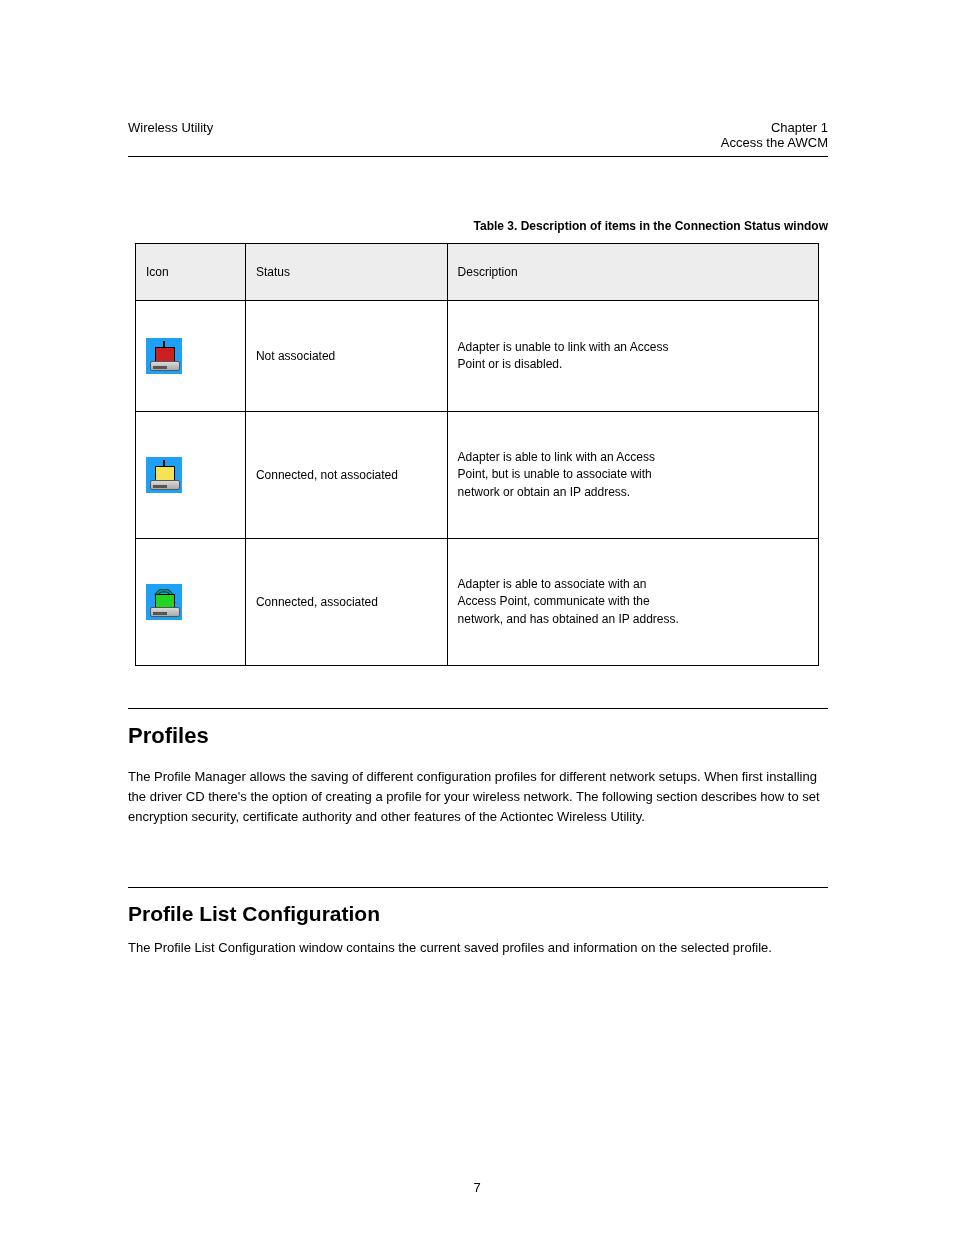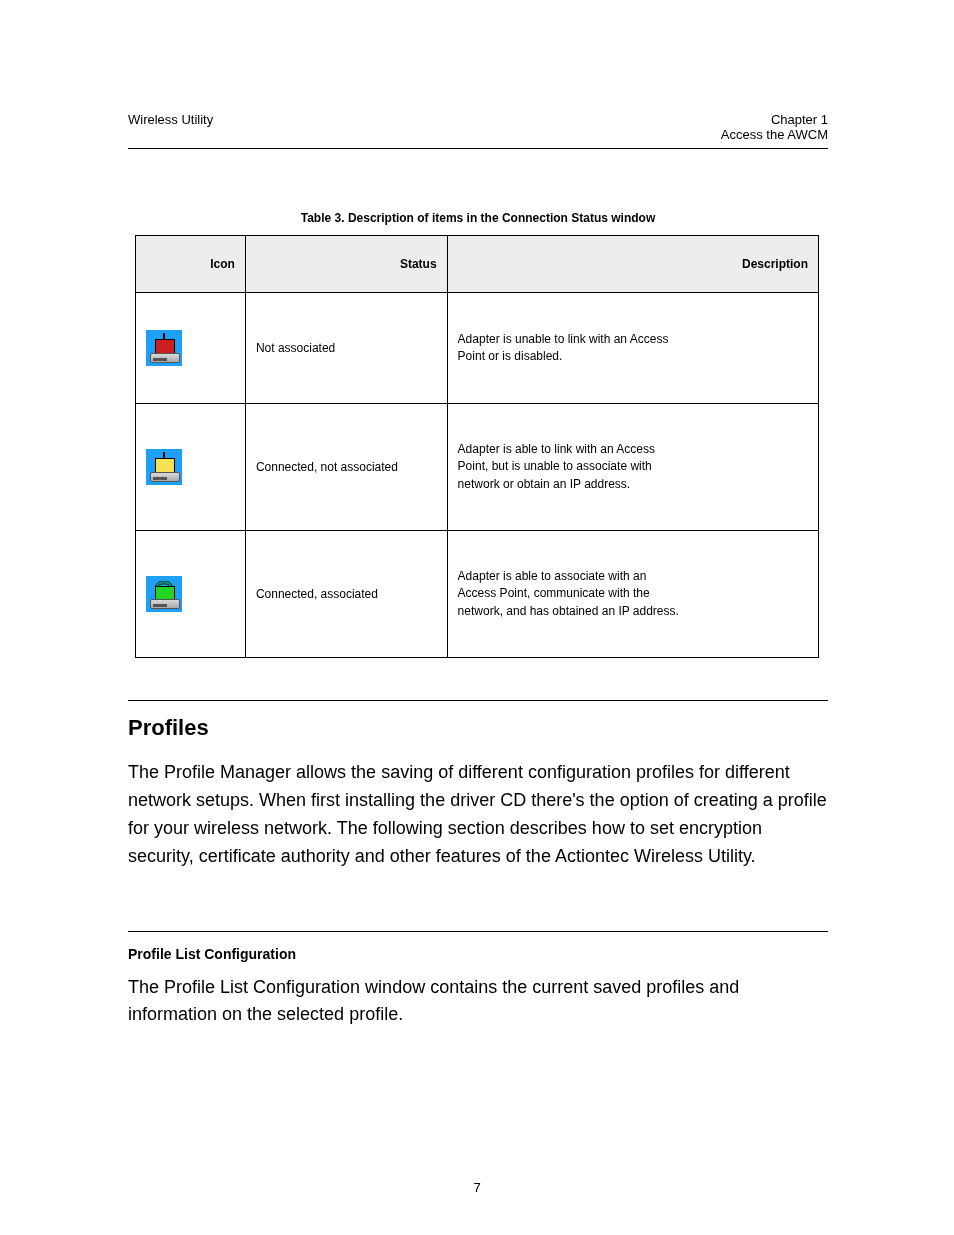--- a/index.html
+++ b/index.html
@@ -20,53 +20,52 @@
   .header-rule {
     border: none;
     border-top: 1.5px solid #000;
     margin: 0;
     width: 700px;
     margin-left: auto;
     margin-right: auto;
   }
   .header-area {
     width: 700px;
-    margin: 0 auto 0 auto;
+    margin: 8px auto 0 auto;
     display: flex;
     justify-content: space-between;
     font-size: 13px;
     padding-bottom: 6px;
   }
   .header-right {
     text-align: right;
   }
   .table-caption {
     width: 700px;
     margin: 62px auto 10px auto;
-    text-align: center;
+    text-align: right;
     font-size: 12px;
     font-weight: bold;
   }
   table.status {
     border-collapse: collapse;
     width: 684px;
     margin: 0 auto 42px auto;
   }
   table.status th, table.status td {
     border: 1.5px solid #000;
     padding: 8px 10px;
     font-size: 12px;
     vertical-align: middle;
     text-align: left;
   }
   table.status th {
     background: #ededed;
-    font-weight: bold;
+    font-weight: normal;
     height: 40px;
-    text-align: right;
   }
   table.status col.c-icon { width: 110px; }
   table.status col.c-stat { width: 202px; }
   table.status col.c-desc { width: 372px; }
   .icon-cell {
     text-align: center;
     height: 94px;
   }
   .icon-box {
     display: inline-block;
@@ -132,26 +131,26 @@
   .section-block {
     width: 700px;
     margin: 0 auto;
   }
   .section-heading {
     font-size: 22px;
     font-weight: bold;
     margin: 0 0 18px 0;
   }
   .para {
-    font-size: 18px;
+    font-size: 13px;
     line-height: 1.55;
     margin: 0 0 20px 0;
   }
   .sub-heading {
-    font-size: 14px;
+    font-size: 21px;
     font-weight: bold;
     margin: 8px 0 12px 0;
   }
   .spacer { height: 40px; }
   td .desc-lines { line-height: 1.45; }
 </style>
 </head>
 <body>
 
 <div class="page">

